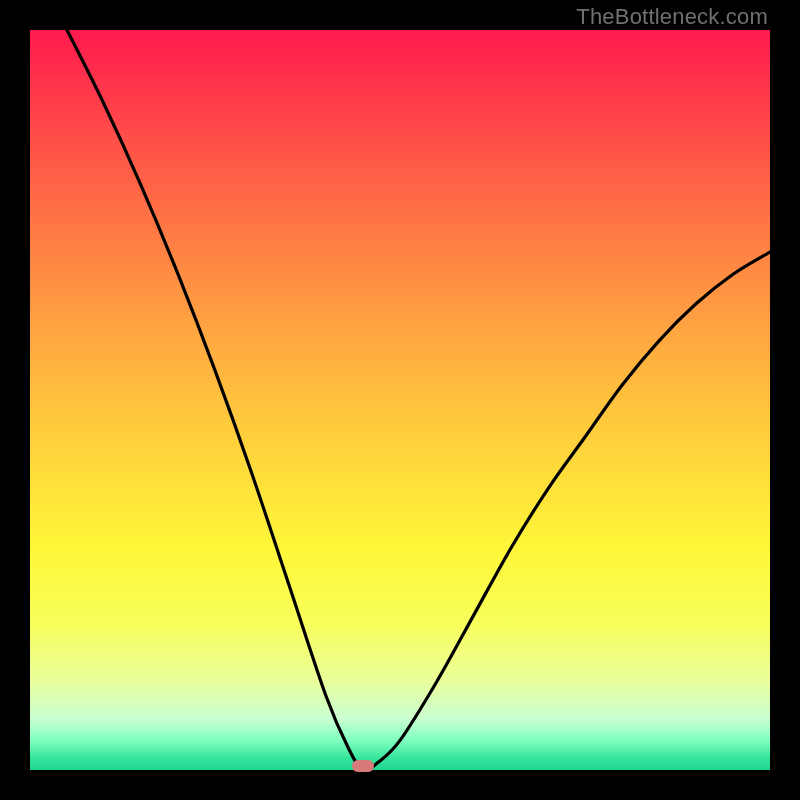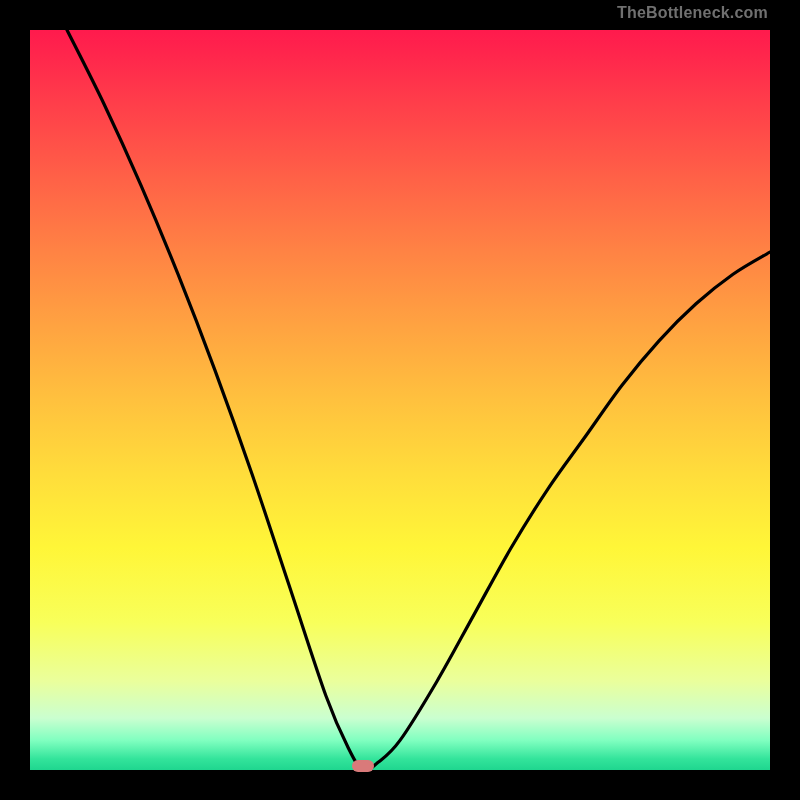--- a/index.html
+++ b/index.html
@@ -37,22 +37,22 @@
       #caffd0 93%,
       #80ffc0 96%,
       #33e49b 98.5%,
       #1fd68f 100%);
   }
   .watermark {
     position: absolute;
     top: 4px;
     right: 32px;
     color: #707070;
-    font-size: 16px;
-    font-weight: 700;
+    font-size: 22px;
+    font-weight: 400;
     letter-spacing: 0.2px;
   }
   svg.curve {
     position: absolute;
     left: 30px;
     top: 30px;
     width: 740px;
     height: 740px;
     overflow: visible;
   }

